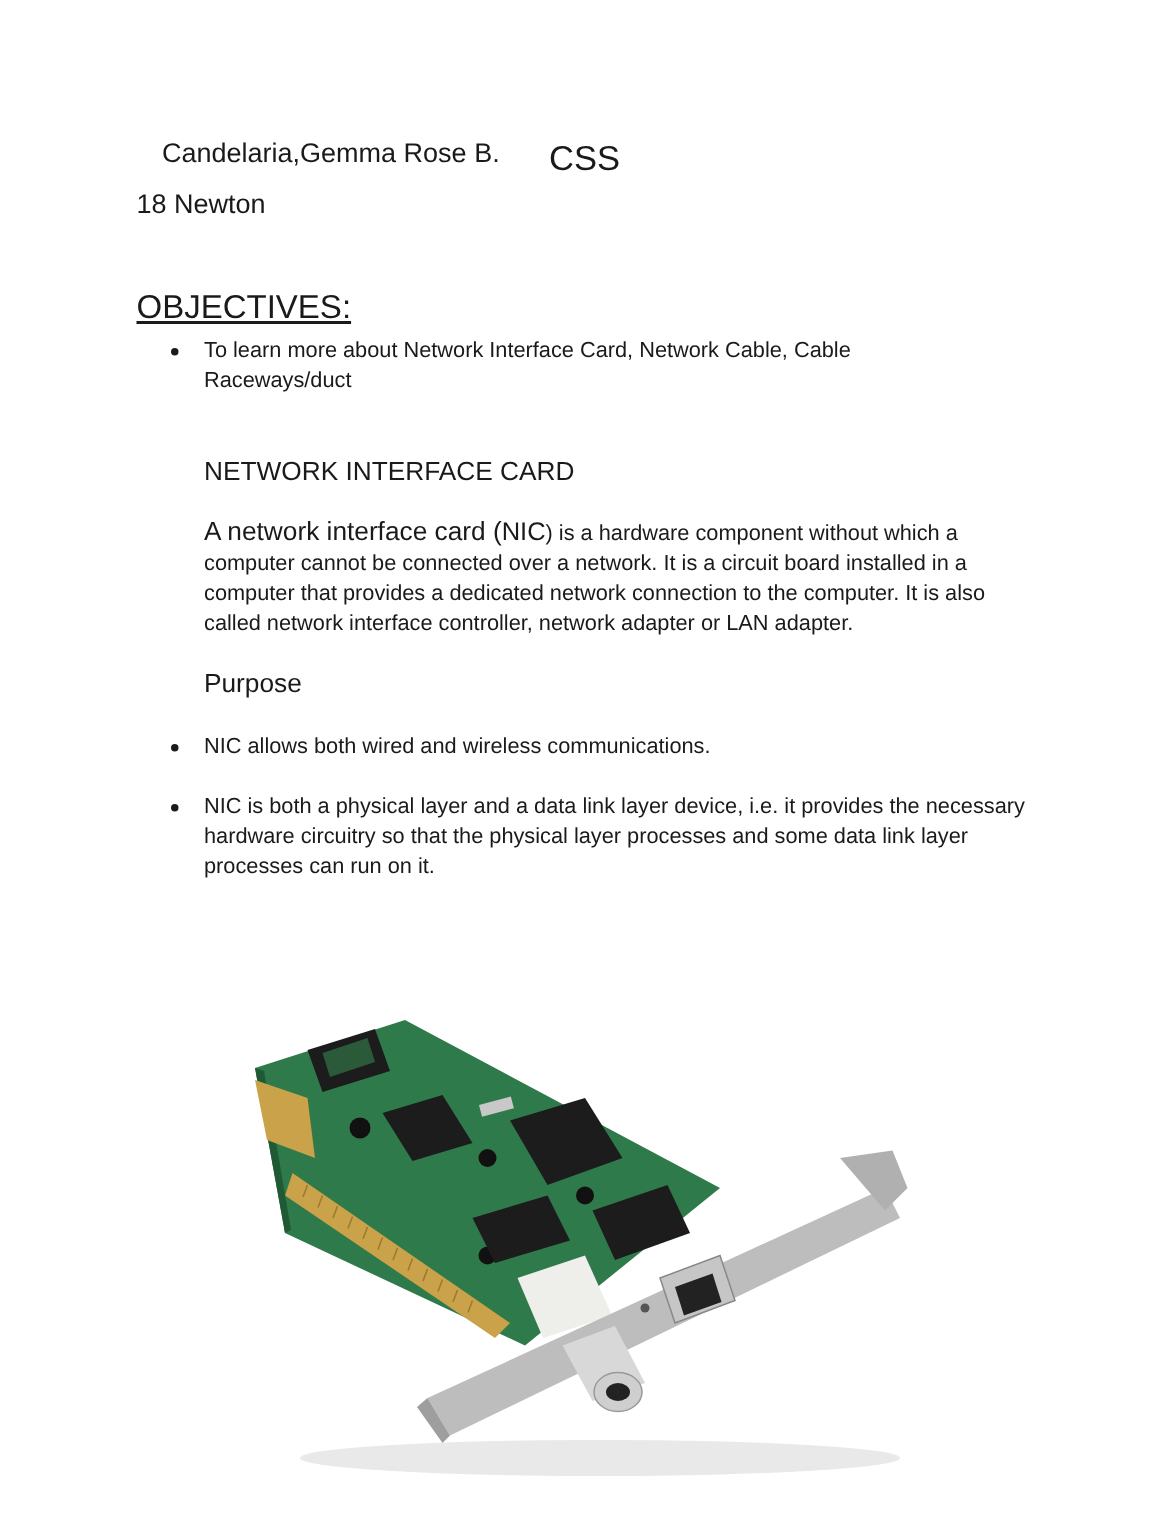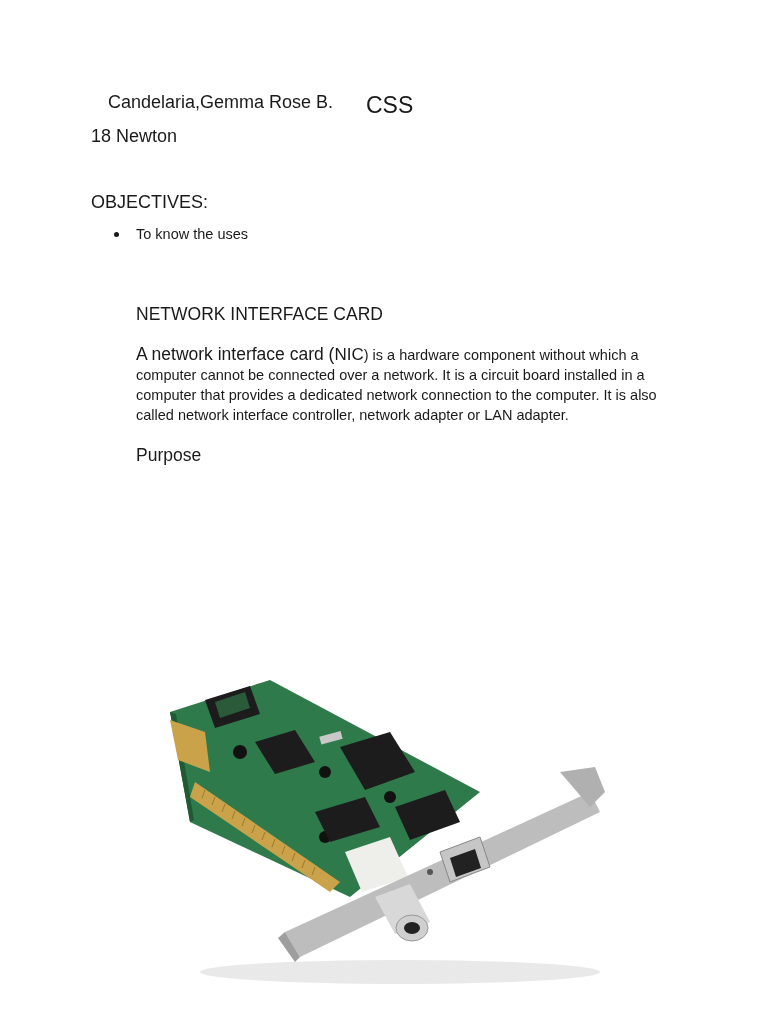--- a/index.html
+++ b/index.html
@@ -4,21 +4,21 @@
   <style>
     html, body { margin: 0; padding: 0; background: #ffffff; }
     body {
       width: 768px; height: 1024px; position: relative; overflow: hidden;
       font-family: "Liberation Sans", sans-serif; color: #1a1a1a;
     }
     .abs { position: absolute; white-space: nowrap; }
     .h-name { left: 91px; top: 92px; font-size: 18px; margin-left: 17px; }
     .h-subject { left: 366px; top: 92px; font-size: 23px; }
     .h-section { left: 91px; top: 126px; font-size: 18px; }
-    .h-objectives { left: 91px; top: 192px; font-size: 18px; }
+    .h-objectives { left: 91px; top: 192px; font-size: 22px; text-decoration: underline; }
 
     ul.bullets { position: absolute; margin: 0; padding: 0; list-style: none; }
     ul.bullets li { position: relative; padding-left: 0; font-size: 14.5px; line-height: 20px; }
     ul.bullets li .dot {
       position: absolute; left: -22px; top: 8px; width: 5px; height: 5px;
       border-radius: 50%; background: #1a1a1a;
     }
     .obj-list { left: 136px; top: 224px; width: 520px; }
 
     .nic-heading { left: 136px; top: 304px; font-size: 17.5px; text-align: right; }
@@ -42,33 +42,41 @@
 
 <div class="abs h-name">Candelaria,Gemma Rose B.</div>
 <div class="abs h-subject">CSS</div>
 <div class="abs h-section">18 Newton</div>
 
 <div class="abs h-objectives">OBJECTIVES:</div>
 
 <ul class="bullets obj-list">
   <li>
     <span class="dot"></span>
-    <span>To know the uses</span>
+    <span style="white-space:normal; display:block; width:470px;">To learn more about  Network Interface Card, Network Cable, Cable Raceways/duct</span>
   </li>
 </ul>
 
 <div class="abs nic-heading">NETWORK INTERFACE CARD</div>
 
 <div class="para">
   <span class="lead">A network interface card (</span><span class="nic">NIC</span><span>) is a hardware component without which a computer cannot be connected over a network. It is a circuit board installed in a computer that provides a dedicated network connection to the computer. It is also called network interface controller, network adapter or LAN adapter.</span>
 </div>
 
 <div class="abs purpose-heading">Purpose</div>
 
 <ul class="bullets purpose-list">
+  <li>
+    <span class="dot"></span>
+    <span>NIC allows both wired and wireless communications.</span>
+  </li>
+  <li>
+    <span class="dot"></span>
+    <span>NIC is both a physical layer and a data link layer device, i.e. it provides the necessary hardware circuitry so that the physical layer processes and some data link layer processes can run on it.</span>
+  </li>
 </ul>
 
 <div class="nic-image">
   <svg width="480" height="320" viewBox="0 0 480 320" xmlns="http://www.w3.org/2000/svg">
 
     <ellipse cx="250" cy="300" rx="200" ry="12" fill="#e9e9e9"></ellipse>
 
     <polygon points="20,40 120,8 330,120 200,225 40,150" fill="#2f7a4a"></polygon>
     <polygon points="20,40 40,150 44,148 26,42" fill="#1f5a35"></polygon>
 

